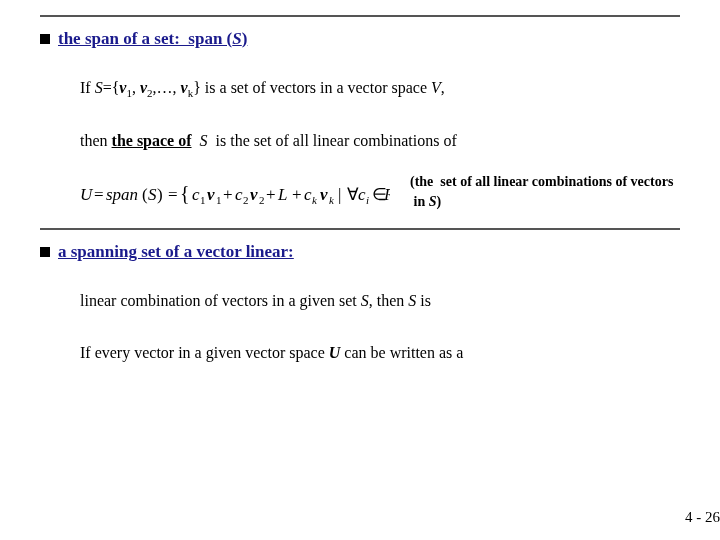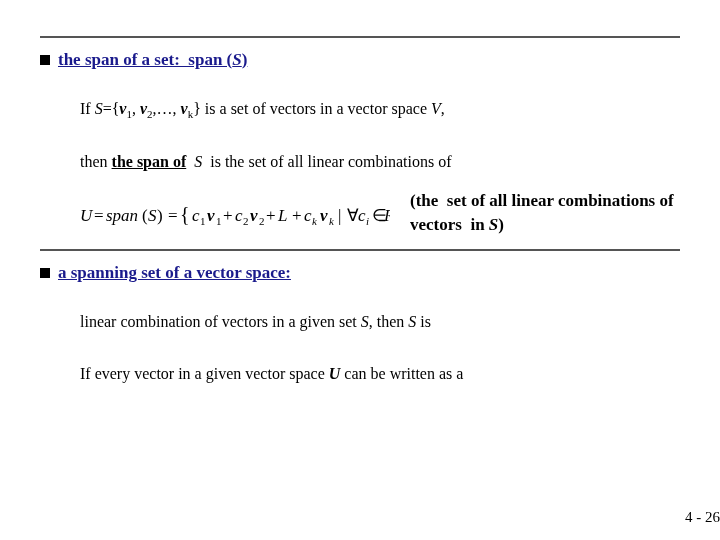--- a/index.html
+++ b/index.html
@@ -9,21 +9,21 @@
       background: #ffffff;
       font-family: 'Times New Roman', Times, serif;
       font-size: 16px;
       color: #000000;
       overflow: hidden;
       position: relative;
     }
     .container {
       width: 720px;
       height: 540px;
-      padding: 36px 40px 10px 40px;
+      padding: 15px 40px 10px 40px;
       position: relative;
     }
     .top-rule {
       border-top: 2px solid #555;
       margin-bottom: 12px;
     }
     .section-header {
       display: flex;
       align-items: center;
       margin-bottom: 10px;
@@ -104,21 +104,21 @@
   <div class="section-header">
     <span class="bullet-square"></span>
     <span class="section-title blue-title">the span of a set:&nbsp;&nbsp;span (<span class="italic">S</span>)</span>
   </div>
 
   <div class="section-body">
     <p>
       If <span class="italic">S</span>={<span class="bold-italic">v</span><sub>1</sub>, <span class="bold-italic">v</span><sub>2</sub>,…, <span class="bold-italic">v</span><sub>k</sub>} is a set of vectors in a vector space <span class="italic">V</span>,
     </p>
     <p>
-      then <span class="bold-underline">the span of</span>&nbsp;&nbsp;<span class="italic">S</span>&nbsp; is the set of all linear combinations of
+      then <span class="bold-underline">the space of</span>&nbsp;&nbsp;<span class="italic">S</span>&nbsp; is the set of all linear combinations of
     </p>
   </div>
 
   <div class="formula-area">
     <svg class="formula-svg" width="310" height="48" viewBox="0 0 310 48">
 
       <text x="0" y="32" font-family="Times New Roman, serif" font-size="17" font-style="italic">U</text>
       <text x="14" y="32" font-family="Times New Roman, serif" font-size="17">=</text>
       <text x="26" y="32" font-family="Times New Roman, serif" font-size="17" font-style="italic">span</text>
       <text x="62" y="32" font-family="Times New Roman, serif" font-size="17">(</text>
@@ -143,30 +143,30 @@
       <text x="240" y="32" font-family="Times New Roman, serif" font-size="17" font-weight="bold" font-style="italic">v</text>
       <text x="249" y="36" font-family="Times New Roman, serif" font-size="11" font-style="italic">k</text>
       <text x="258" y="32" font-family="Times New Roman, serif" font-size="17">|</text>
       <text x="267" y="32" font-family="Times New Roman, serif" font-size="17">∀</text>
       <text x="278" y="32" font-family="Times New Roman, serif" font-size="17" font-style="italic">c</text>
       <text x="286" y="36" font-family="Times New Roman, serif" font-size="11" font-style="italic">i</text>
       <text x="292" y="32" font-family="Times New Roman, serif" font-size="17">∈</text>
       <text x="304" y="32" font-family="Times New Roman, serif" font-size="17" font-style="italic">R</text>
       <text x="316" y="32" font-family="Times New Roman, serif" font-size="20">}</text>
     </svg>
-    <div style="font-size:17px; font-weight:bold; font-family:'Times New Roman',serif; line-height:1.4;">
+    <div style="font-size:14px; font-weight:bold; font-family:'Times New Roman',serif; line-height:1.4;">
       (the &nbsp;set of all linear combinations of vectors &nbsp;in <span style="font-style:italic;">S</span>)
     </div>
   </div>
 
   <div class="middle-rule"></div>
 
   <div class="section-header">
     <span class="bullet-square"></span>
-    <span class="section-title blue-title">a spanning set of a vector space:</span>
+    <span class="section-title blue-title">a spanning set of a vector linear:</span>
   </div>
 
   <div class="section-body">
     <p>
       linear combination of vectors in a given set <span class="italic">S</span>, then <span class="italic">S</span> is
     </p>
     <p>
       If every vector in a given vector space <span class="bold-italic">U</span> can be written as a
     </p>
   </div>

